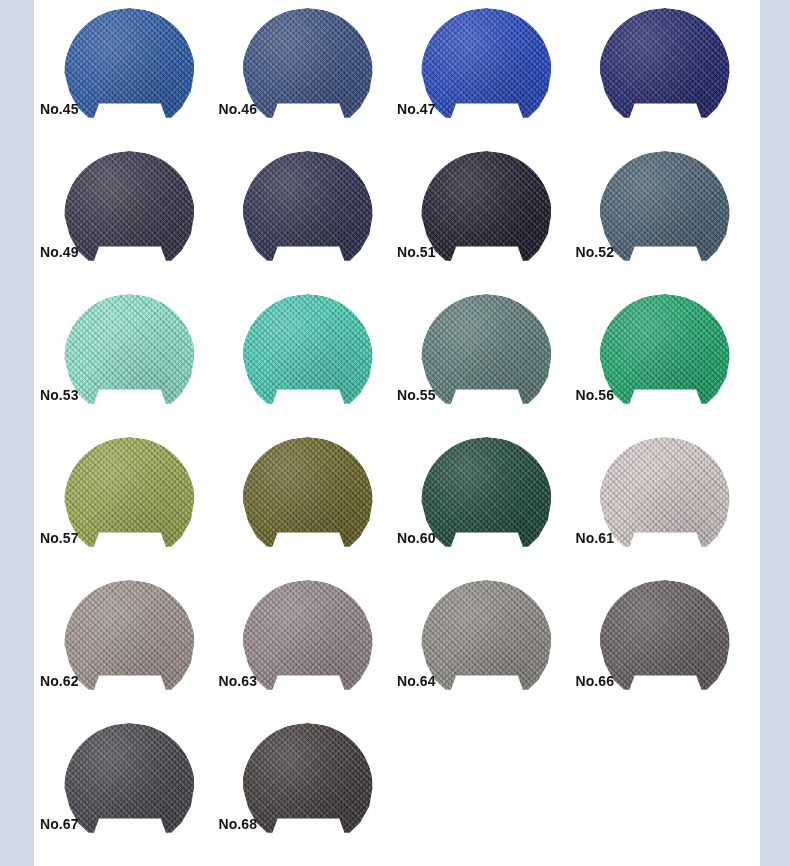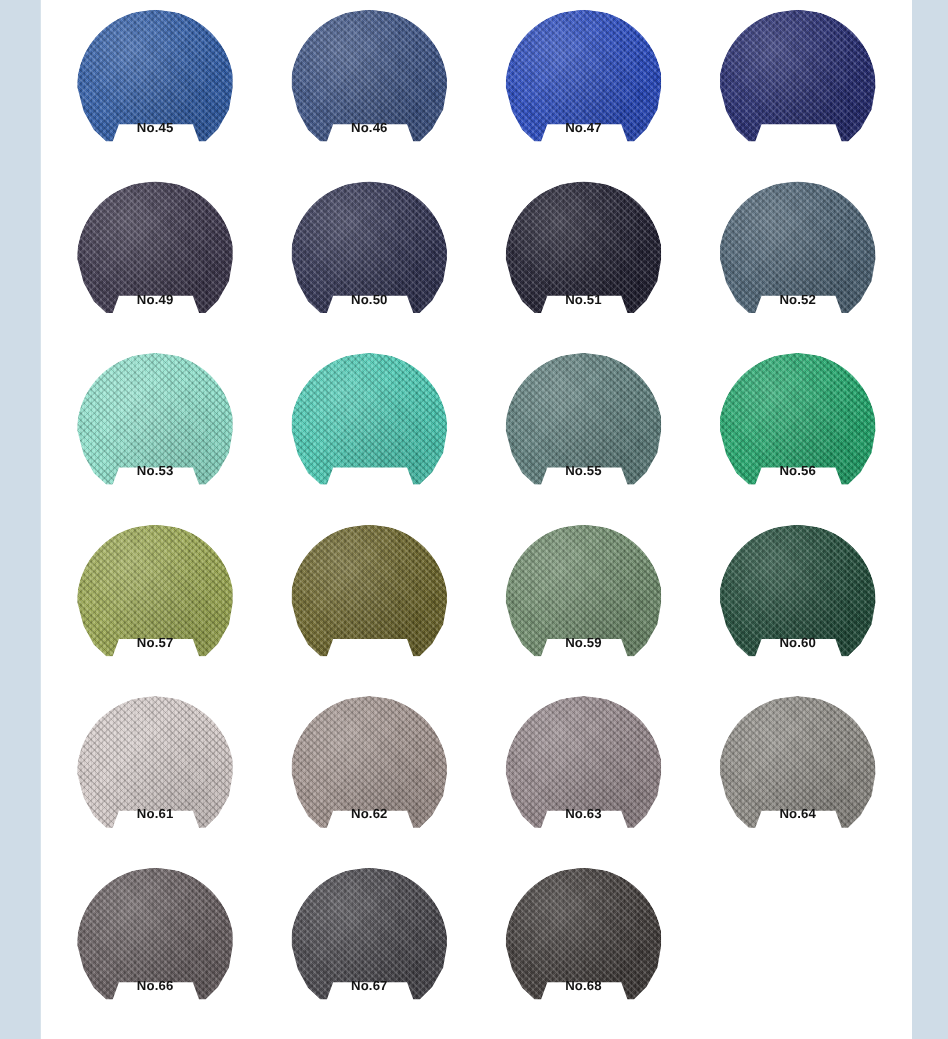--- a/index.html
+++ b/index.html
@@ -128,22 +128,22 @@
       radial-gradient(ellipse at 68% 86%,
         rgba(0,0,0,0.13) 0%,
         rgba(0,0,0,0.00) 58%);
   }
 
   .swatch-label {
     position: absolute;
     left: 0;
     right: 0;
     top: 100px;
-    text-align: center;
-    font-size: 11px;
+    text-align: left;
+    font-size: 14px;
     font-weight: 700;
     color: #141414;
     letter-spacing: 0.1px;
     line-height: 1;
     font-family: "Liberation Sans", sans-serif;
     white-space: nowrap;
   }
 </style>
 </head>
 <body>
@@ -180,21 +180,20 @@
       <div class="swatch-cell">
         <div class="swatch-disc" style="background-color: rgb(57, 51, 73);">
           <div class="disc-shade"></div>
         </div>
         <div class="swatch-label">No.49</div>
       </div>
       <div class="swatch-cell">
         <div class="swatch-disc" style="background-color: rgb(46, 48, 80);">
           <div class="disc-shade"></div>
         </div>
-        <div class="swatch-label">No.50</div>
       </div>
       <div class="swatch-cell">
         <div class="swatch-disc" style="background-color: rgb(30, 28, 46);">
           <div class="disc-shade"></div>
         </div>
         <div class="swatch-label">No.51</div>
       </div>
       <div class="swatch-cell">
         <div class="swatch-disc" style="background-color: rgb(74, 97, 115);">
           <div class="disc-shade"></div>
@@ -229,26 +228,20 @@
           <div class="disc-shade"></div>
         </div>
         <div class="swatch-label">No.57</div>
       </div>
       <div class="swatch-cell">
         <div class="swatch-disc" style="background-color: rgb(107, 100, 40);">
           <div class="disc-shade"></div>
         </div>
       </div>
       <div class="swatch-cell">
-        <div class="swatch-disc" style="background-color: rgb(111, 140, 108);">
-          <div class="disc-shade"></div>
-        </div>
-        <div class="swatch-label">No.59</div>
-      </div>
-      <div class="swatch-cell">
         <div class="swatch-disc" style="background-color: rgb(30, 74, 55);">
           <div class="disc-shade"></div>
         </div>
         <div class="swatch-label">No.60</div>
       </div>
       <div class="swatch-cell">
         <div class="swatch-disc" style="background-color: rgb(213, 203, 201);">
           <div class="disc-shade"></div>
         </div>
         <div class="swatch-label">No.61</div>

